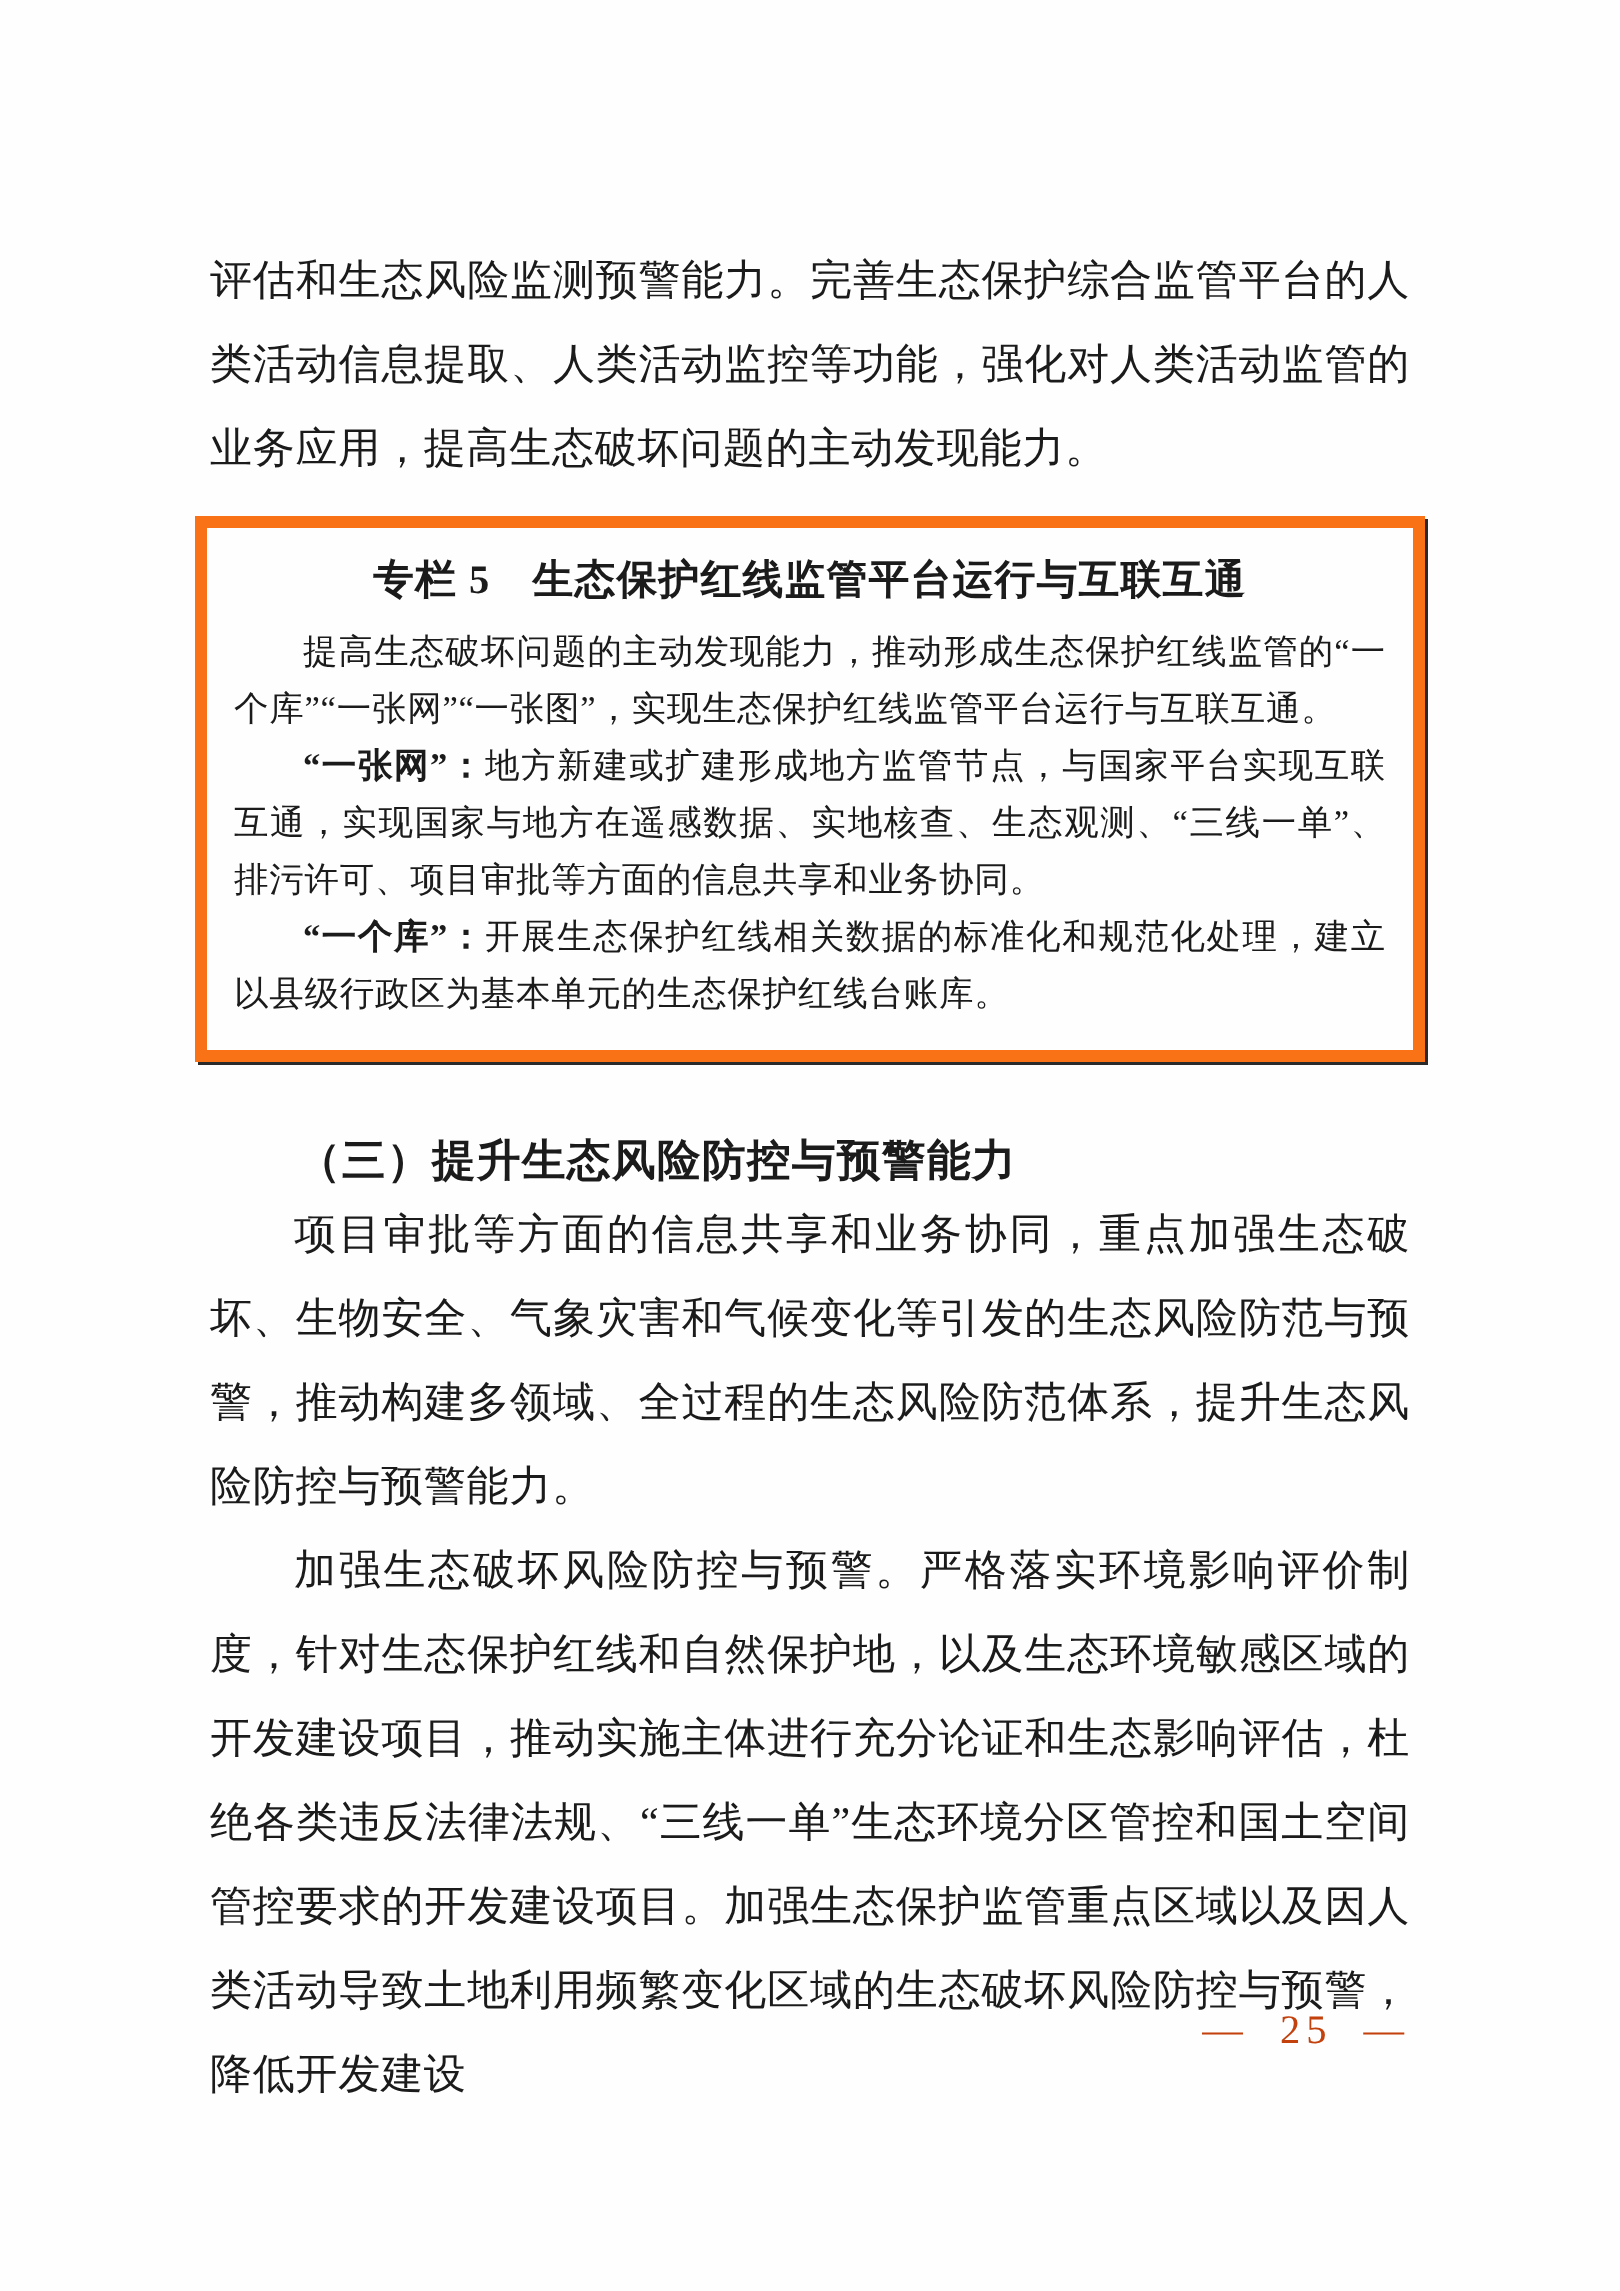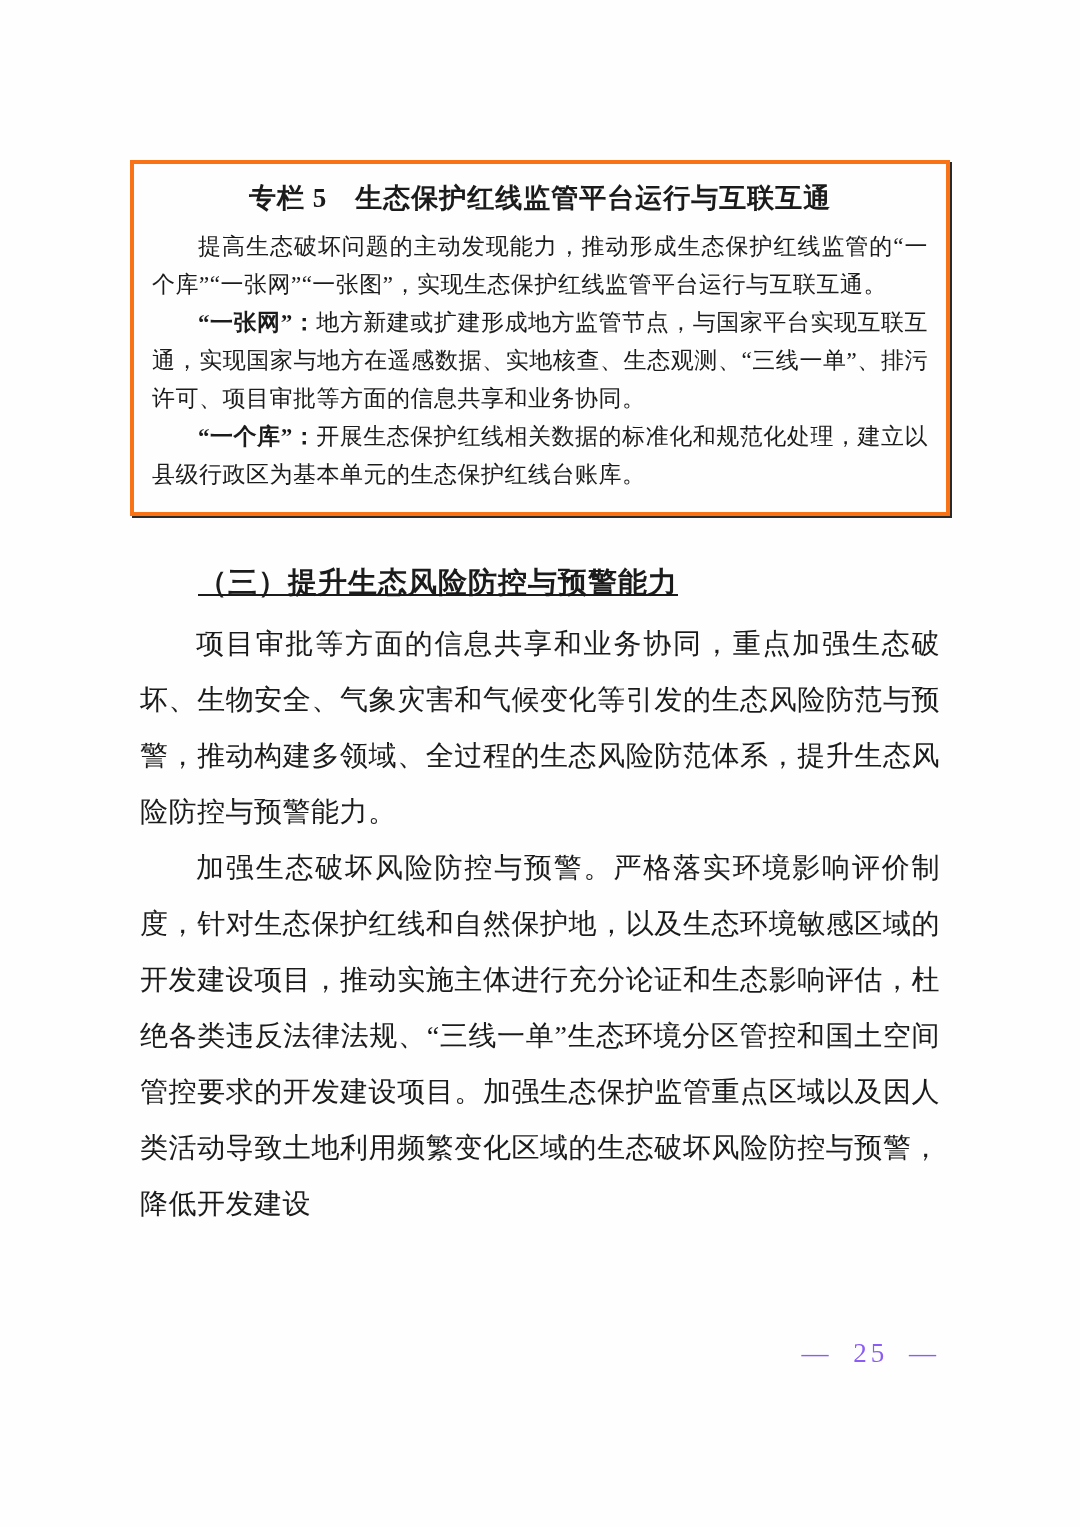--- a/index.html
+++ b/index.html
@@ -29,21 +29,21 @@
   }
   .body-par.indent {
     text-indent: 2em;
   }
   .intro-par {
     margin-bottom: 16px;
   }
   
   .callout {
     margin: 0 -10px;
-    border: 4px solid #f97316;
+    border: 8px solid #f97316;
     box-shadow: 2px 2px 0 #2a2a2a;
     padding: 12px 18px 18px 18px;
     box-sizing: border-box;
     background: #fefefe;
   }
   .callout-title {
     text-align: center;
     font-weight: bold;
     font-size: 27px;
     line-height: 40px;
@@ -56,44 +56,44 @@
     line-height: 38px;
     text-indent: 2em;
     text-align: justify;
     letter-spacing: 0.5px;
   }
   .callout .lead {
     font-weight: bold;
   }
   
   .section-heading {
-    margin: 44px 0 12px 0;
+    margin: 44px 0 0 0;
     font-weight: bold;
     font-size: 29px;
     line-height: 44px;
     text-indent: 2em;
     letter-spacing: 1px;
-    text-decoration: underline;
   }
   
   .page-number {
     position: absolute;
     top: 1338px;
     right: 140px;
     font-size: 27px;
     letter-spacing: 4px;
     word-spacing: 10px;
-    color: #8b5cf6;
+    color: #c2410c;
   }
 </style>
 </head>
 <body>
 
 <div class="page">
 
+  <p class="body-par intro-par">评估和生态风险监测预警能力。完善生态保护综合监管平台的人类活动信息提取、人类活动监控等功能，强化对人类活动监管的业务应用，提高生态破坏问题的主动发现能力。</p>
 
   <div class="callout">
     <div class="callout-title">专栏 5　生态保护红线监管平台运行与互联互通</div>
 
     <p>提高生态破坏问题的主动发现能力，推动形成生态保护红线监管的“一个库”“一张网”“一张图”，实现生态保护红线监管平台运行与互联互通。</p>
 
     <p><span class="lead">“一张网”：</span><span>地方新建或扩建形成地方监管节点，与国家平台实现互联互通，实现国家与地方在遥感数据、实地核查、生态观测、“三线一单”、排污许可、项目审批等方面的信息共享和业务协同。</span></p>
 
     <p><span class="lead">“一个库”：</span><span>开展生态保护红线相关数据的标准化和规范化处理，建立以县级行政区为基本单元的生态保护红线台账库。</span></p>
 

